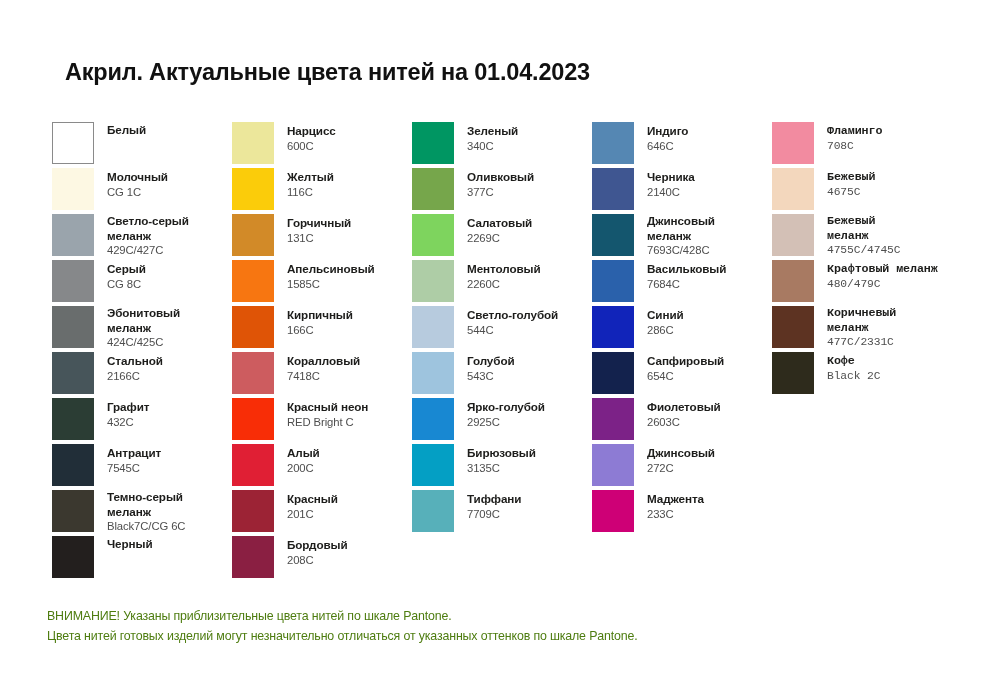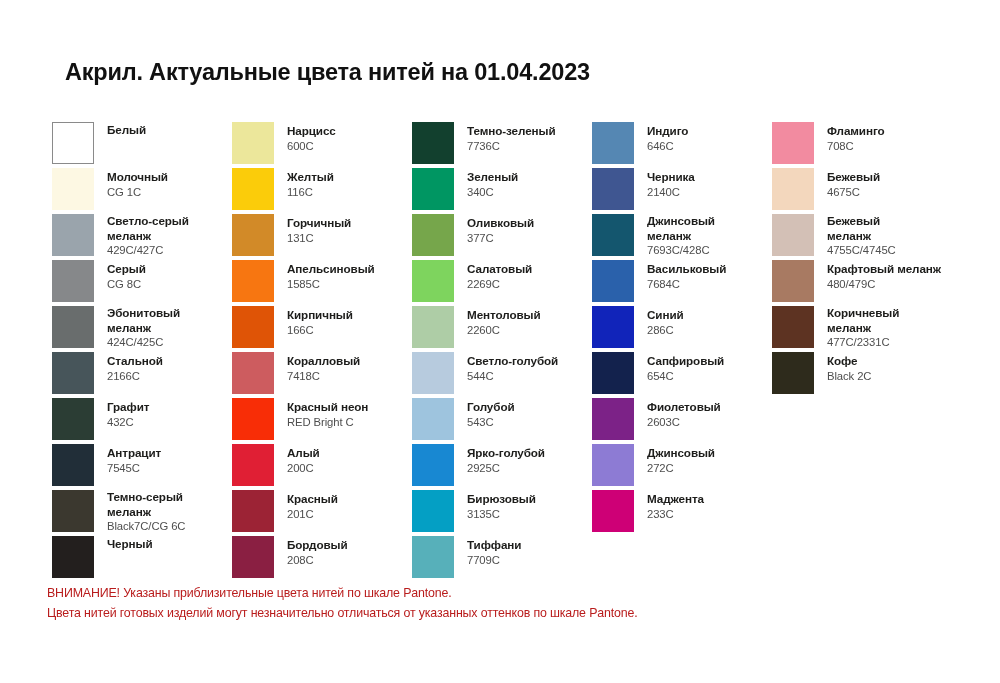--- a/index.html
+++ b/index.html
@@ -40,21 +40,21 @@
     width: 920px;
     display: flex;
     flex-direction: row;
     align-items: flex-start;
   }
   .color-column {
     display: flex;
     flex-direction: column;
     width: 180px;
   }
-  .color-column.col-last { width: 200px; }
+  .color-column.col-last { width: 200px; font-family: Liberation Mono, monospace; }
 
   .color-row {
     display: flex;
     flex-direction: row;
     align-items: flex-start;
     height: 46px;
     box-sizing: border-box;
   }
   .swatch {
     width: 42px;
@@ -84,23 +84,23 @@
     font-size: 11.3px;
     font-weight: normal;
     color: #4e4e4e;
     white-space: nowrap;
     letter-spacing: -0.1px;
   }
 
   #footer {
     position: absolute;
     left: 47px;
-    top: 583px;
+    top: 606px;
     font-size: 12.4px;
-    color: #b91c1c;
+    color: #4d7c0f;
     line-height: 20px;
     letter-spacing: -0.15px;
   }
   #footer div { white-space: nowrap; }
 </style>
 </head>
 <body>
 
 <div id="page">
 
@@ -247,27 +247,20 @@
         <div class="color-row">
           <div class="swatch" title="Бордовый" style="background: rgb(138, 31, 66);"></div>
           <div class="labels two-line">
             <div class="c-name">Бордовый</div>
             <div class="c-code">208C</div>
           </div>
         </div>
       </div>
       <div class="color-column">
         <div class="color-row">
-          <div class="swatch" title="Темно-зеленый" style="background: rgb(18, 64, 46);"></div>
-          <div class="labels two-line">
-            <div class="c-name">Темно-зеленый</div>
-            <div class="c-code">7736C</div>
-          </div>
-        </div>
-        <div class="color-row">
           <div class="swatch" title="Зеленый" style="background: rgb(0, 150, 98);"></div>
           <div class="labels two-line">
             <div class="c-name">Зеленый</div>
             <div class="c-code">340C</div>
           </div>
         </div>
         <div class="color-row">
           <div class="swatch" title="Оливковый" style="background: rgb(118, 166, 75);"></div>
           <div class="labels two-line">
             <div class="c-name">Оливковый</div>

